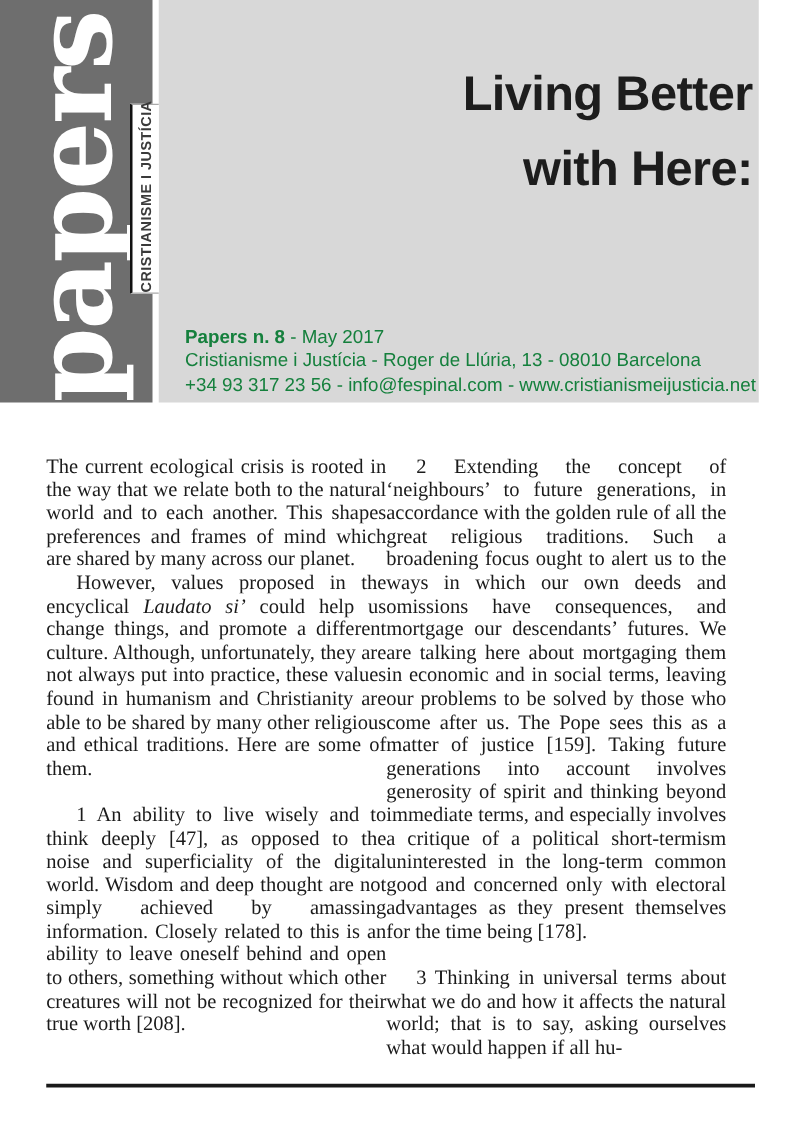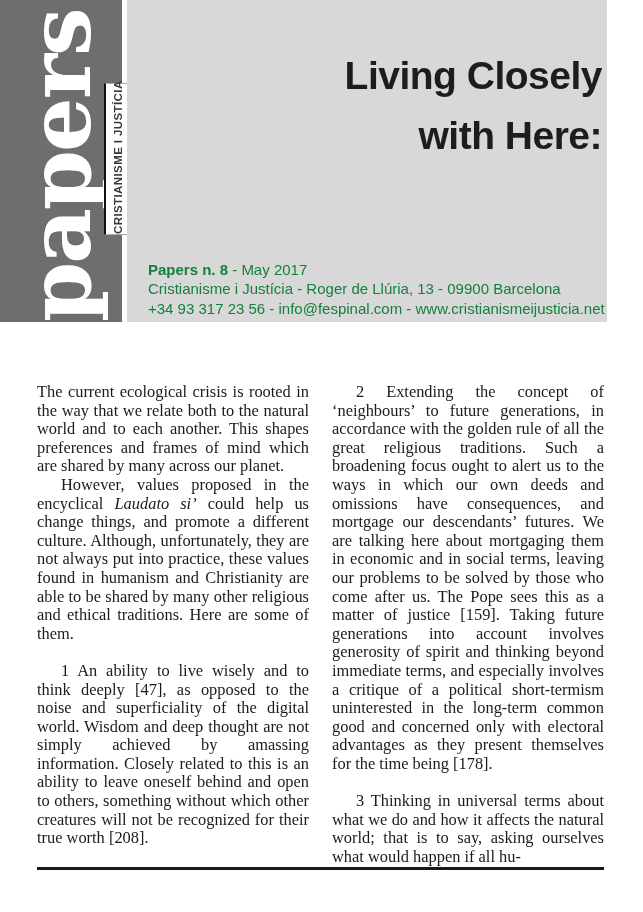--- a/index.html
+++ b/index.html
@@ -76,24 +76,23 @@
     font-family:"Liberation Sans", sans-serif;
     font-size:15px;
     line-height:19.3px;
     color:#15803d;
     white-space:nowrap;
   }
   .issue-bold{font-weight:bold;}
 
   
   .body-columns{
-    position:absolute;left:37px;top:383px;
+    position:absolute;left:37px;top:364px;
     width:567px;
     display:flex;
-    gap:23px;
   }
   .col{
     width:272px;
     font-size:16.4px;
     line-height:18.6px;
     text-align:justify;
     color:#1b1b1b;
   }
   .col p{margin:0;}
   .indent{text-indent:24px;}
@@ -116,27 +115,27 @@
     <div class="brand-vertical">papers</div>
   </div>
 
   <div class="header-block"></div>
 
   <div class="org-box">
     <div class="org-vertical">CRISTIANISME I JUSTÍCIA</div>
   </div>
 
   <div class="doc-title">
-    <div>Living Closely</div>
+    <div>Living Better</div>
     <div>with Here:</div>
   </div>
 
   <div class="issue-info">
     <div><span class="issue-bold">Papers n. 8</span><span> - May 2017</span></div>
-    <div>Cristianisme i Justícia - Roger de Llúria, 13 - 09900 Barcelona</div>
+    <div>Cristianisme i Justícia - Roger de Llúria, 13 - 08010 Barcelona</div>
     <div>+34 93 317 23 56 - info@fespinal.com - www.cristianismeijusticia.net</div>
   </div>
 
   <div class="body-columns">
     <div class="col">
         <p class=""><span class="seg-normal">The current ecological crisis is rooted in the way that we relate both to the natural world and to each another. This shapes preferences and frames of mind which are shared by many across our planet.</span></p>
         <p class="indent"><span class="seg-normal">However, values proposed in the encyclical </span><span class="seg-italic">Laudato si’</span><span class="seg-normal"> could help us change things, and promote a different culture. Although, unfortunately, they are not always put into practice, these values found in humanism and Christianity are able to be shared by many other religious and ethical traditions. Here are some of them.</span></p>
         <p class="indent spaced"><span class="seg-bold">1 An ability to live wisely and to think deeply</span><span class="seg-normal"> [47], as opposed to the noise and superficiality of the digital world. Wisdom and deep thought are not simply achieved by amassing information. Closely related to this is an ability to leave oneself behind and open to others, something without which other creatures will not be recognized for their true worth [208].</span></p>
       </div>
     <div class="col">

